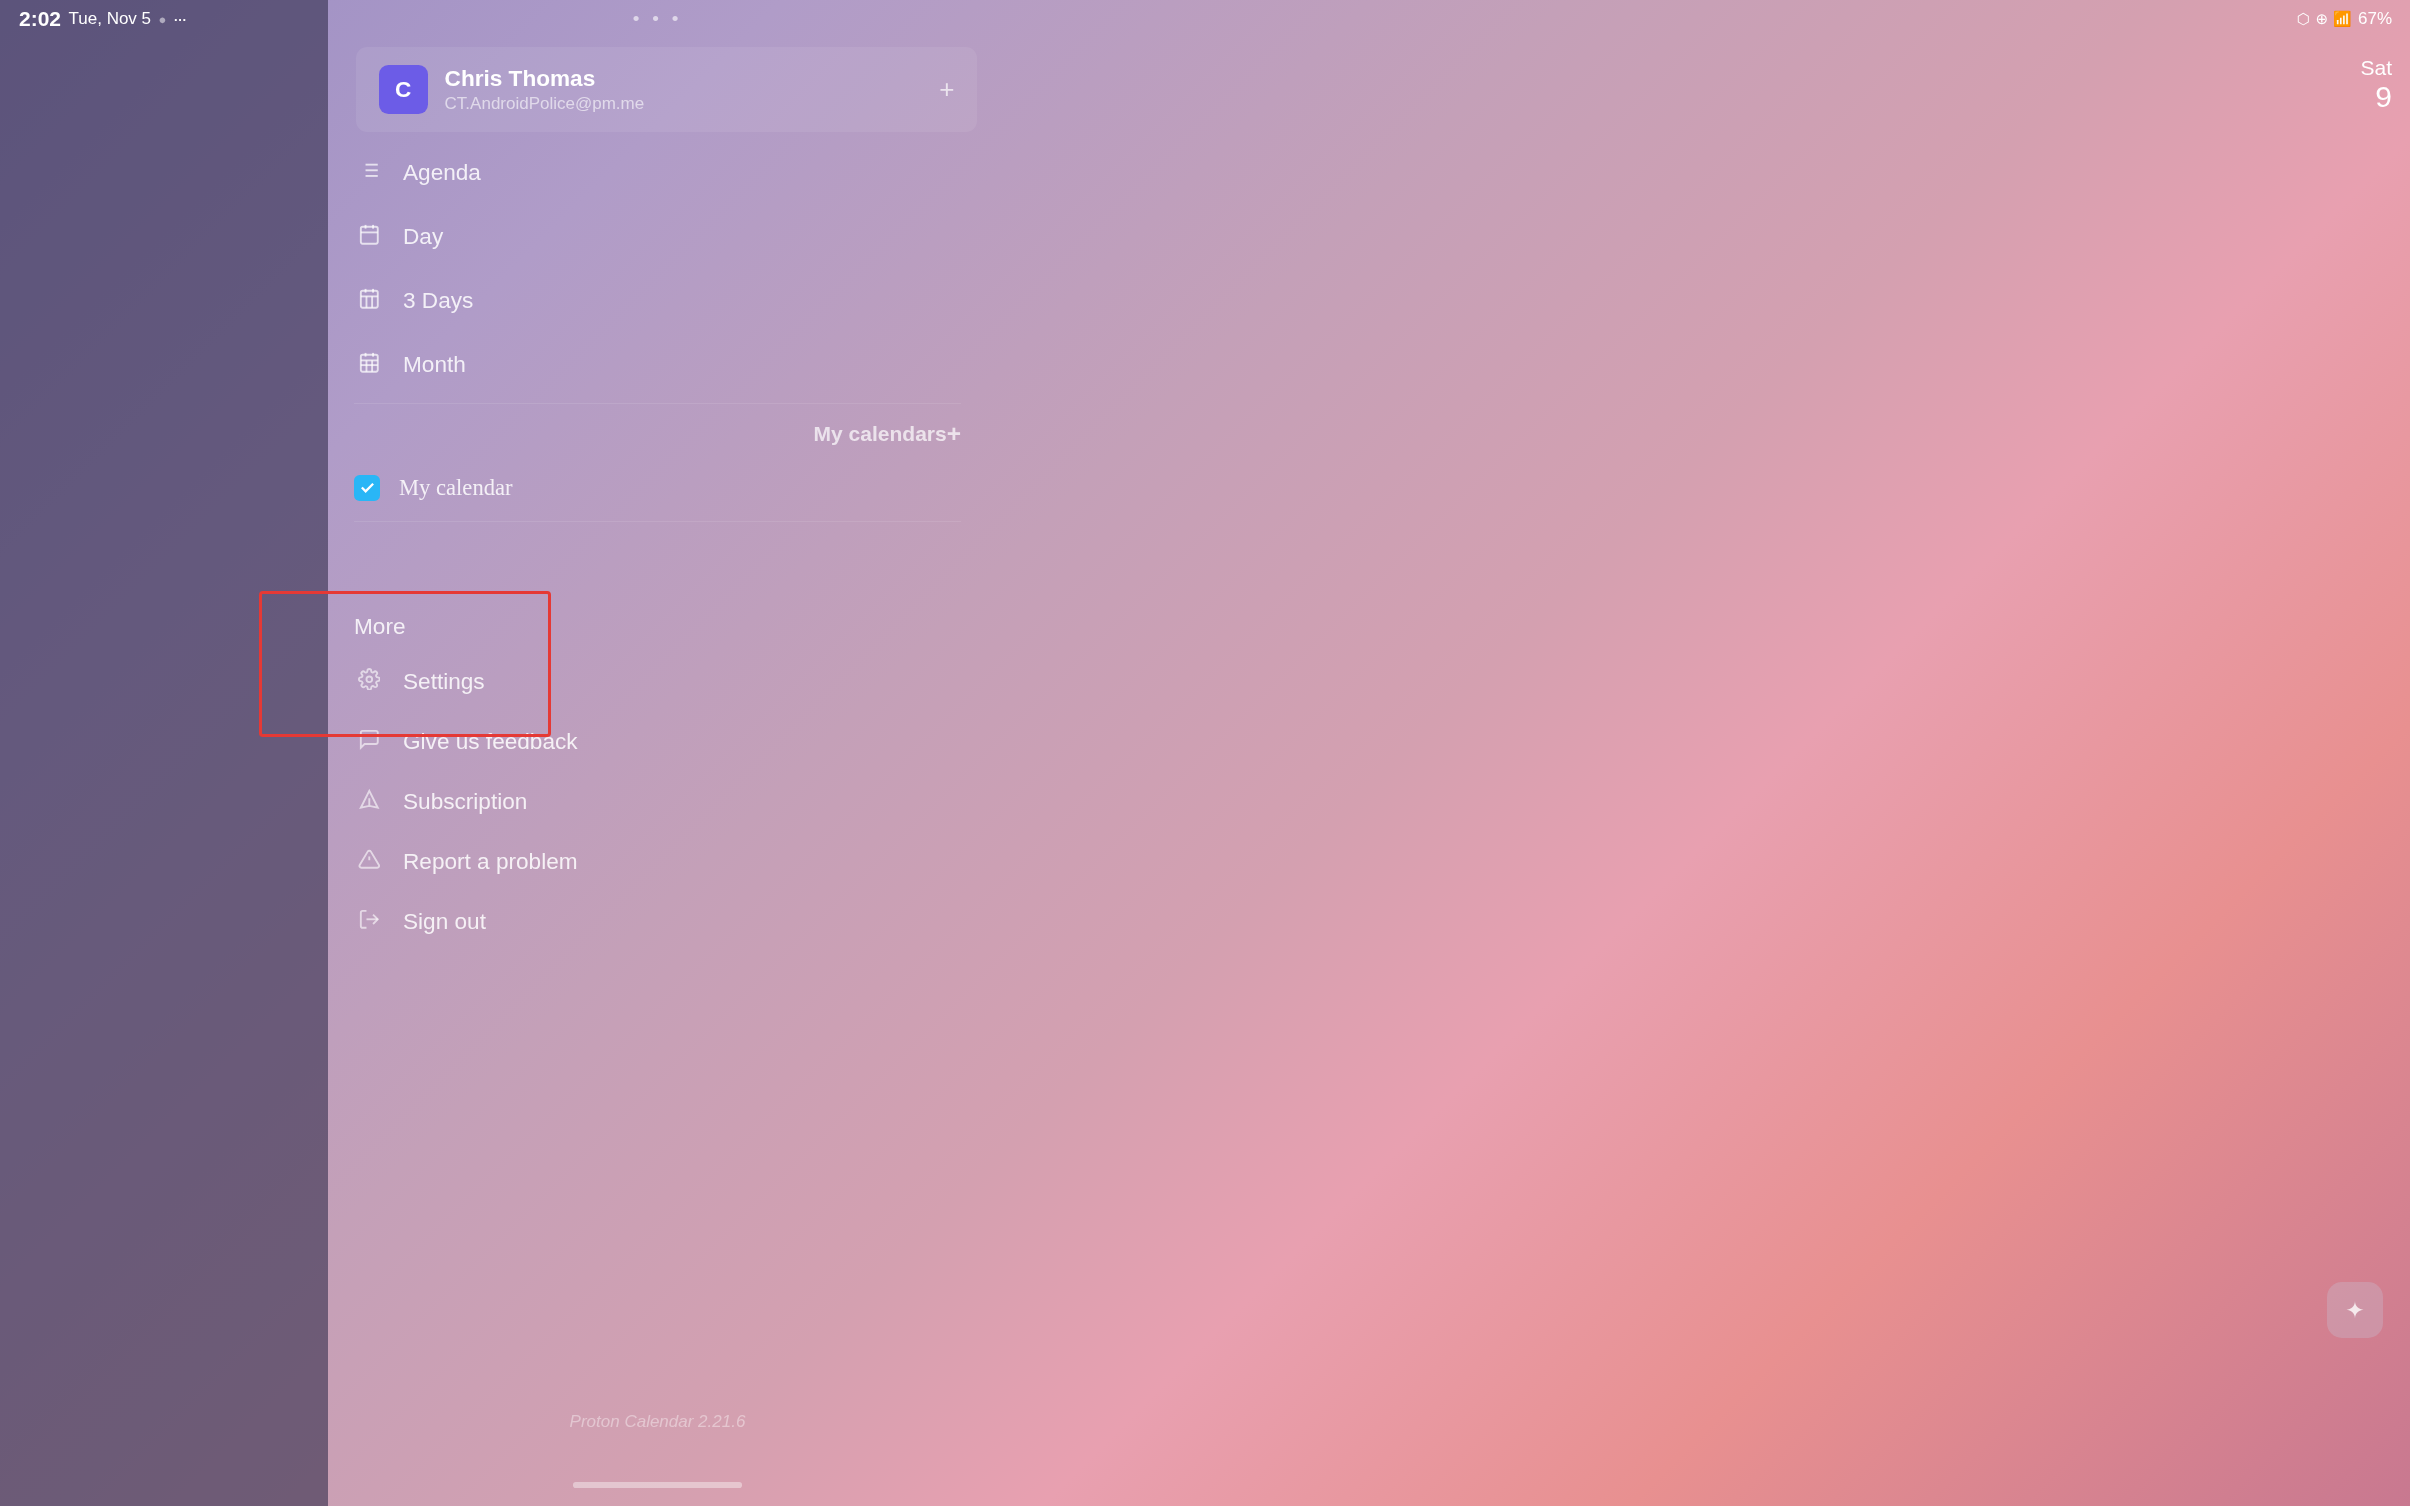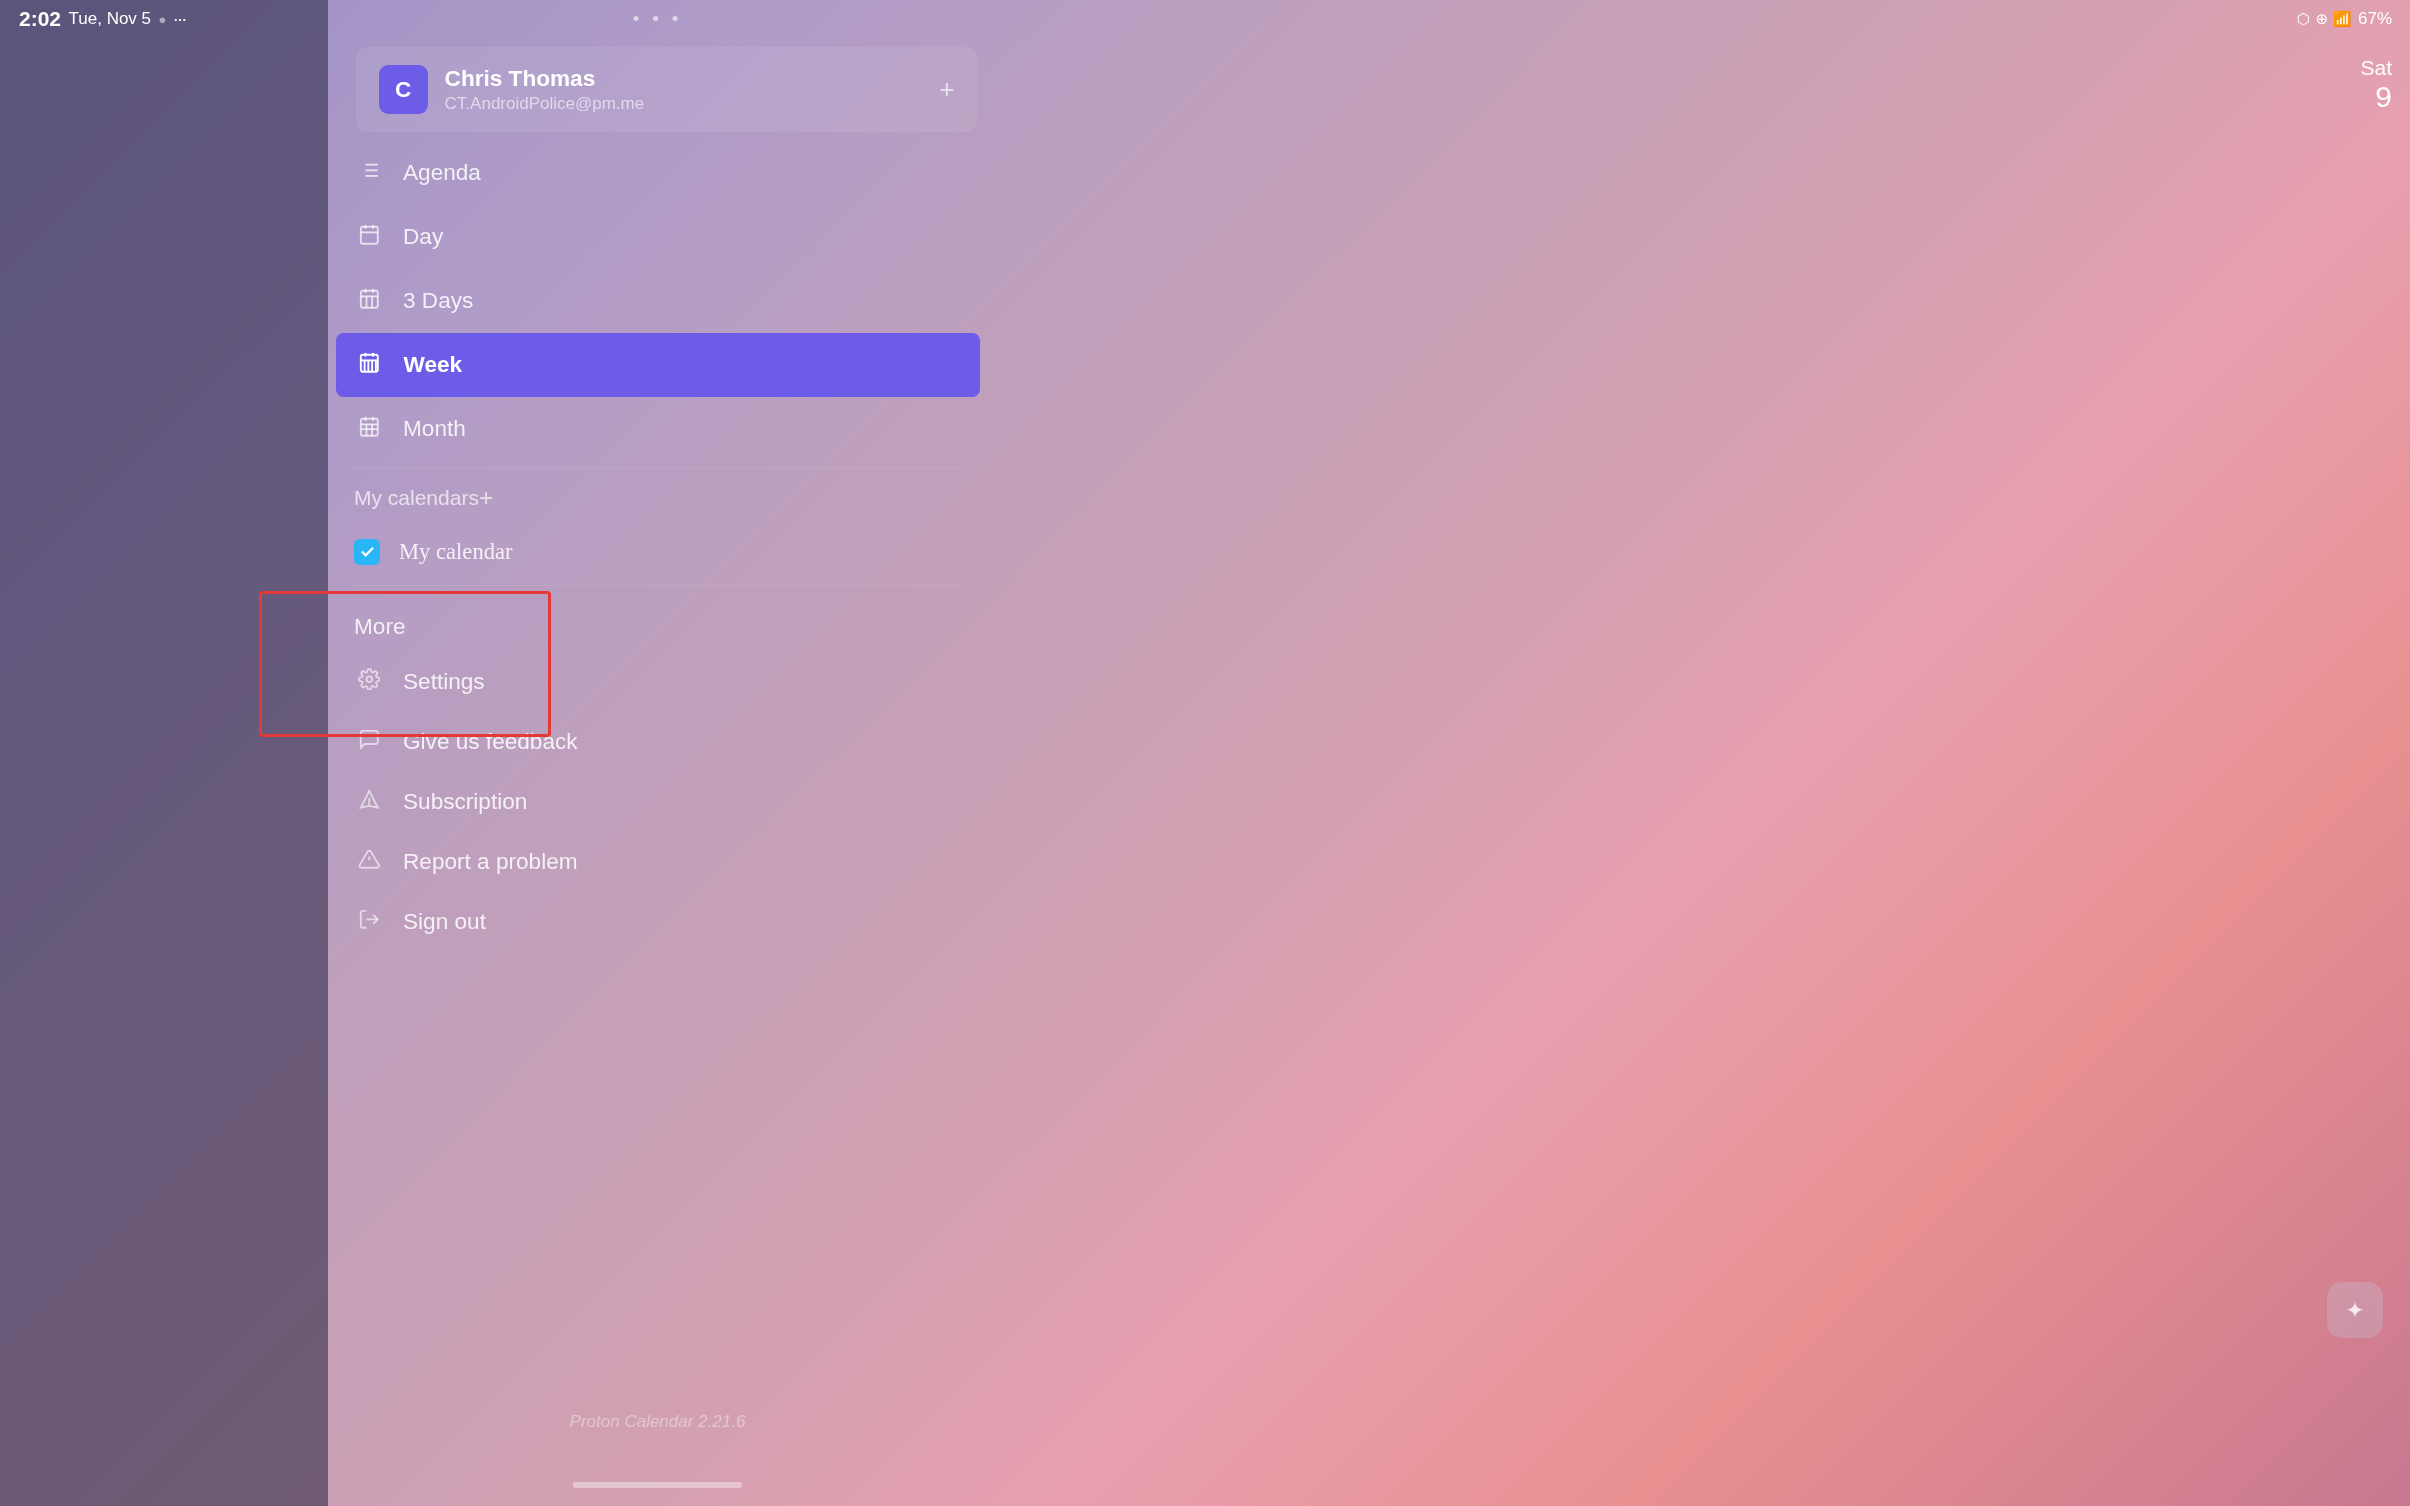--- a/index.html
+++ b/index.html
@@ -195,24 +195,25 @@
     .divider {
       height: 0.9px;
       background: rgba(255,255,255,0.1);
       margin: 5.6px 26px;
     }
 
     
     .section-header {
       display: flex;
       align-items: center;
-      justify-content: flex-start;
+      justify-content: flex-end;
       padding: 11.3px 26px;
       color: rgba(255,255,255,0.7);
       font-size: 21px;
+      font-weight: bold;
     }
 
     .section-header-text {
       color: rgba(255,255,255,0.7);
     }
 
     .section-header-add {
       color: rgba(255,255,255,0.7);
       font-size: 24.5px;
     }
@@ -431,35 +432,20 @@
         <line x1="8" y1="2" x2="8" y2="6"></line>
           <line x1="16" y1="2" x2="16" y2="6"></line>
         <line x1="3" y1="10" x2="21" y2="10"></line>
         <line x1="9" y1="10" x2="9" y2="22"></line>
           <line x1="15" y1="10" x2="15" y2="22"></line>
       </svg>
     </span>
     <span class="nav-label">3 Days</span>
   </div>
 
-  <div class="nav-item active">
-    <span class="nav-icon">
-      <svg width="22.6" height="22.6" viewBox="0 0 24 24" fill="none" stroke="white" stroke-width="2">
-        <rect x="3" y="4" width="18" height="18" rx="2"></rect>
-        <line x1="8" y1="2" x2="8" y2="6"></line>
-          <line x1="16" y1="2" x2="16" y2="6"></line>
-        <line x1="3" y1="10" x2="21" y2="10"></line>
-        <line x1="7" y1="10" x2="7" y2="22"></line>
-          <line x1="11" y1="10" x2="11" y2="22"></line>
-        <line x1="15" y1="10" x2="15" y2="22"></line>
-          <line x1="19" y1="10" x2="19" y2="22"></line>
-      </svg>
-    </span>
-    <span class="nav-label">Week</span>
-  </div>
 
   <div class="nav-item">
     <span class="nav-icon">
       <svg width="22.6" height="22.6" viewBox="0 0 24 24" fill="none" stroke="rgba(255,255,255,0.7)" stroke-width="2">
         <rect x="3" y="4" width="18" height="18" rx="2"></rect>
         <line x1="8" y1="2" x2="8" y2="6"></line>
           <line x1="16" y1="2" x2="16" y2="6"></line>
         <line x1="3" y1="10" x2="21" y2="10"></line>
         <line x1="3" y1="15" x2="21" y2="15"></line>
         <line x1="9" y1="10" x2="9" y2="22"></line>

